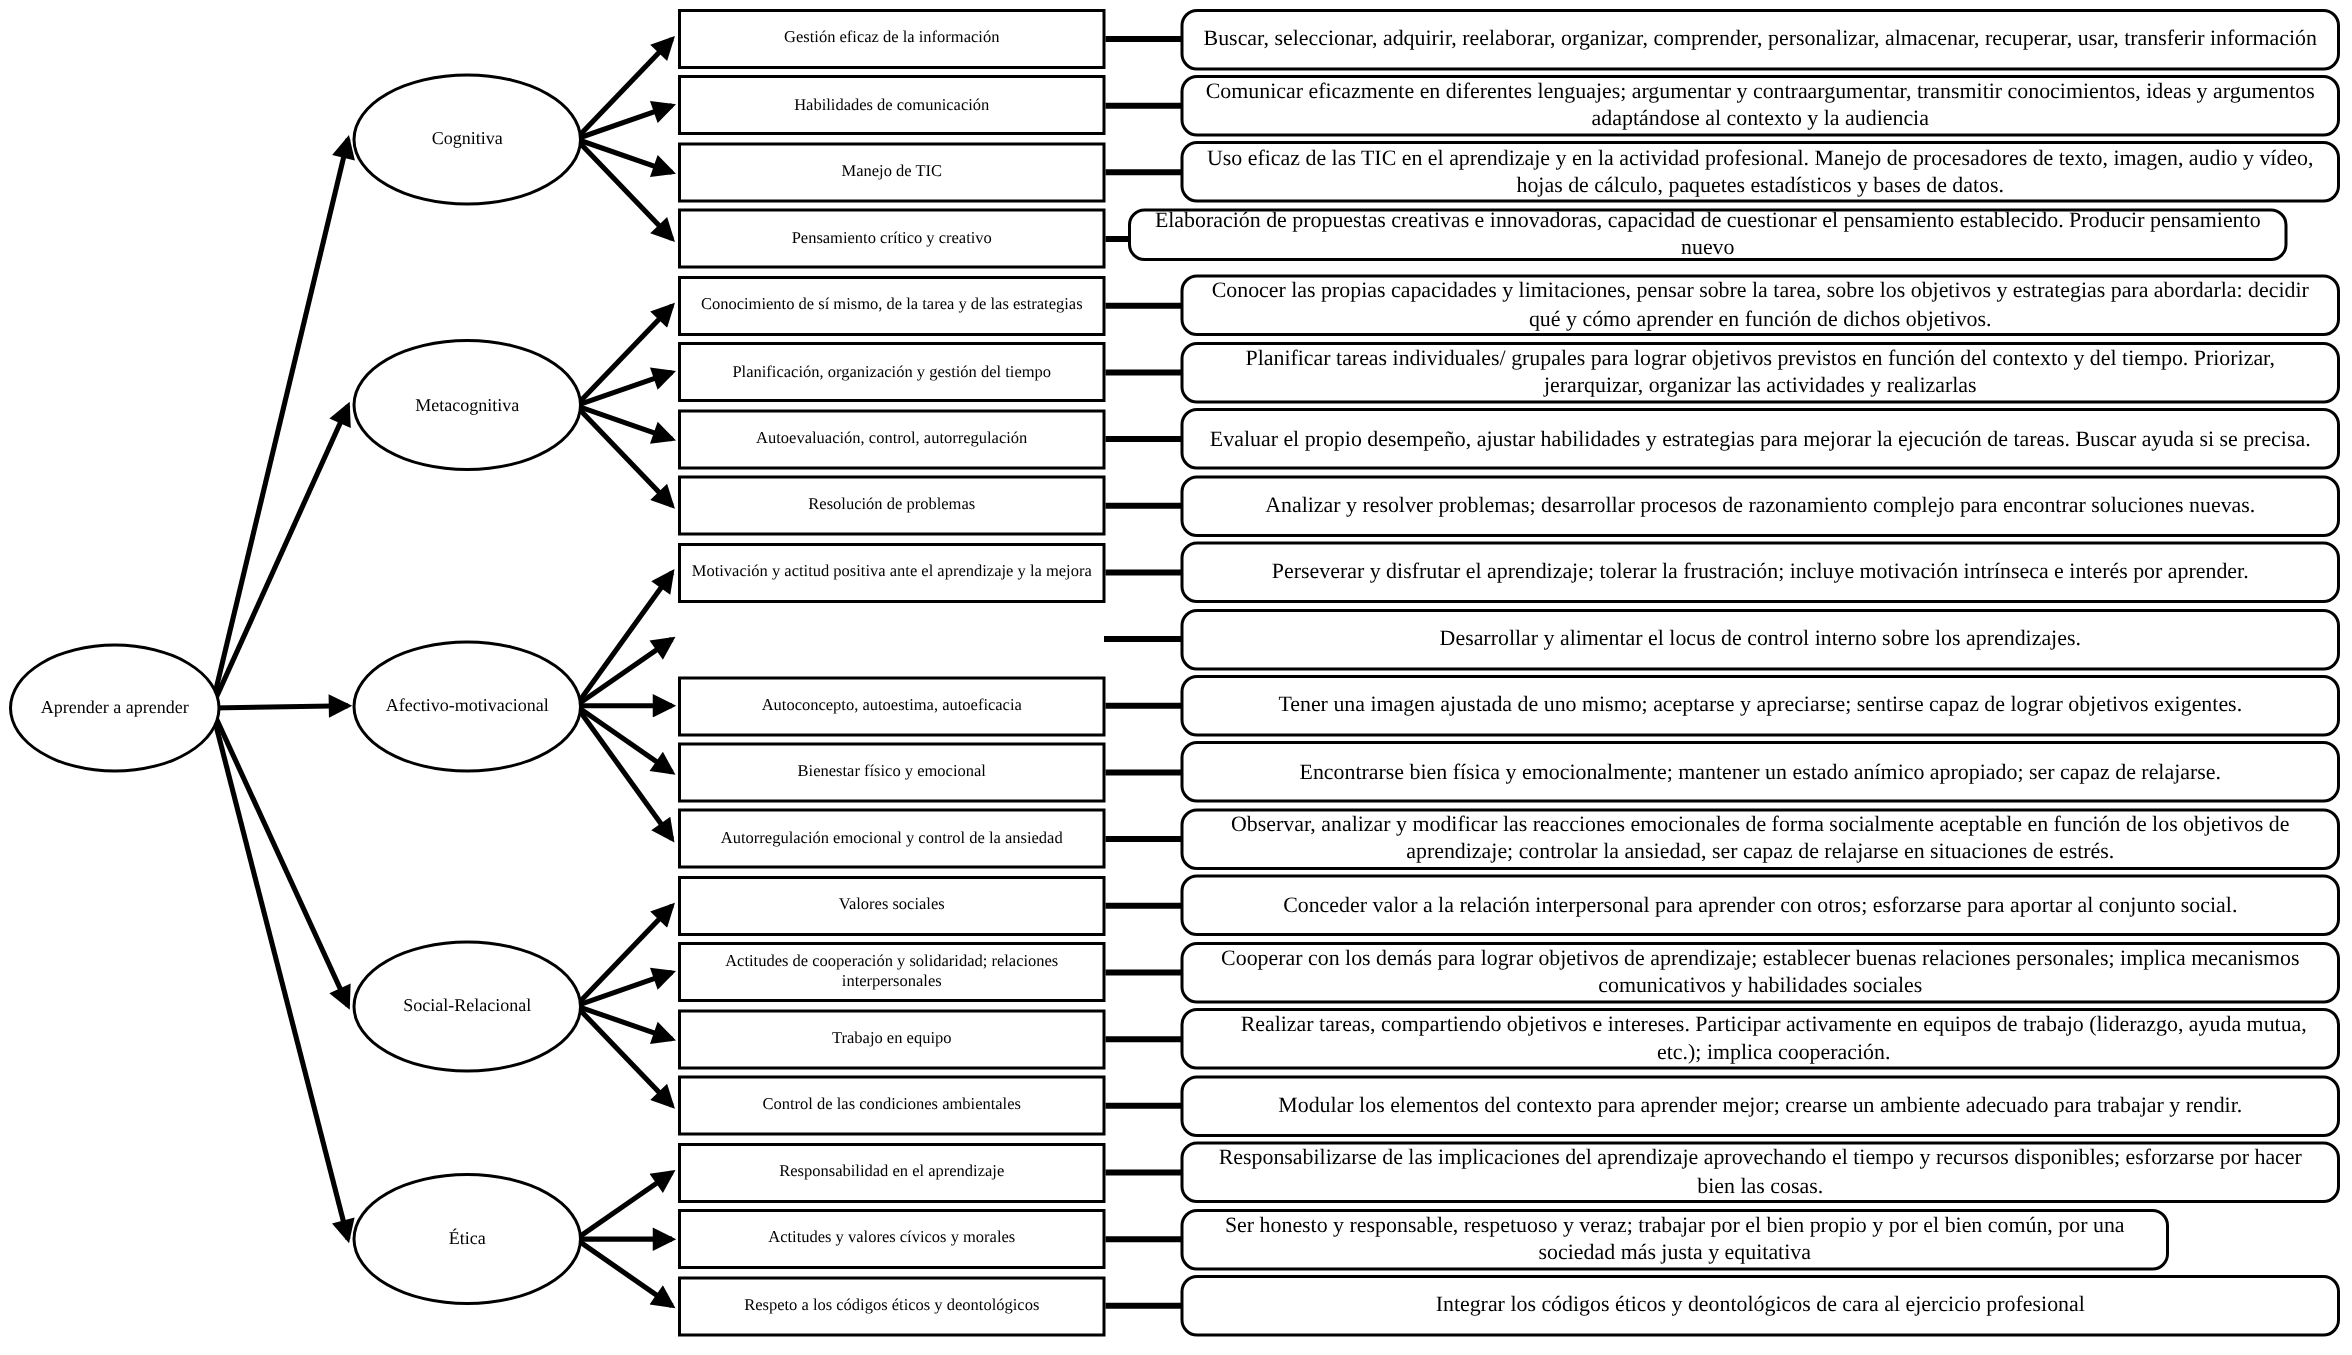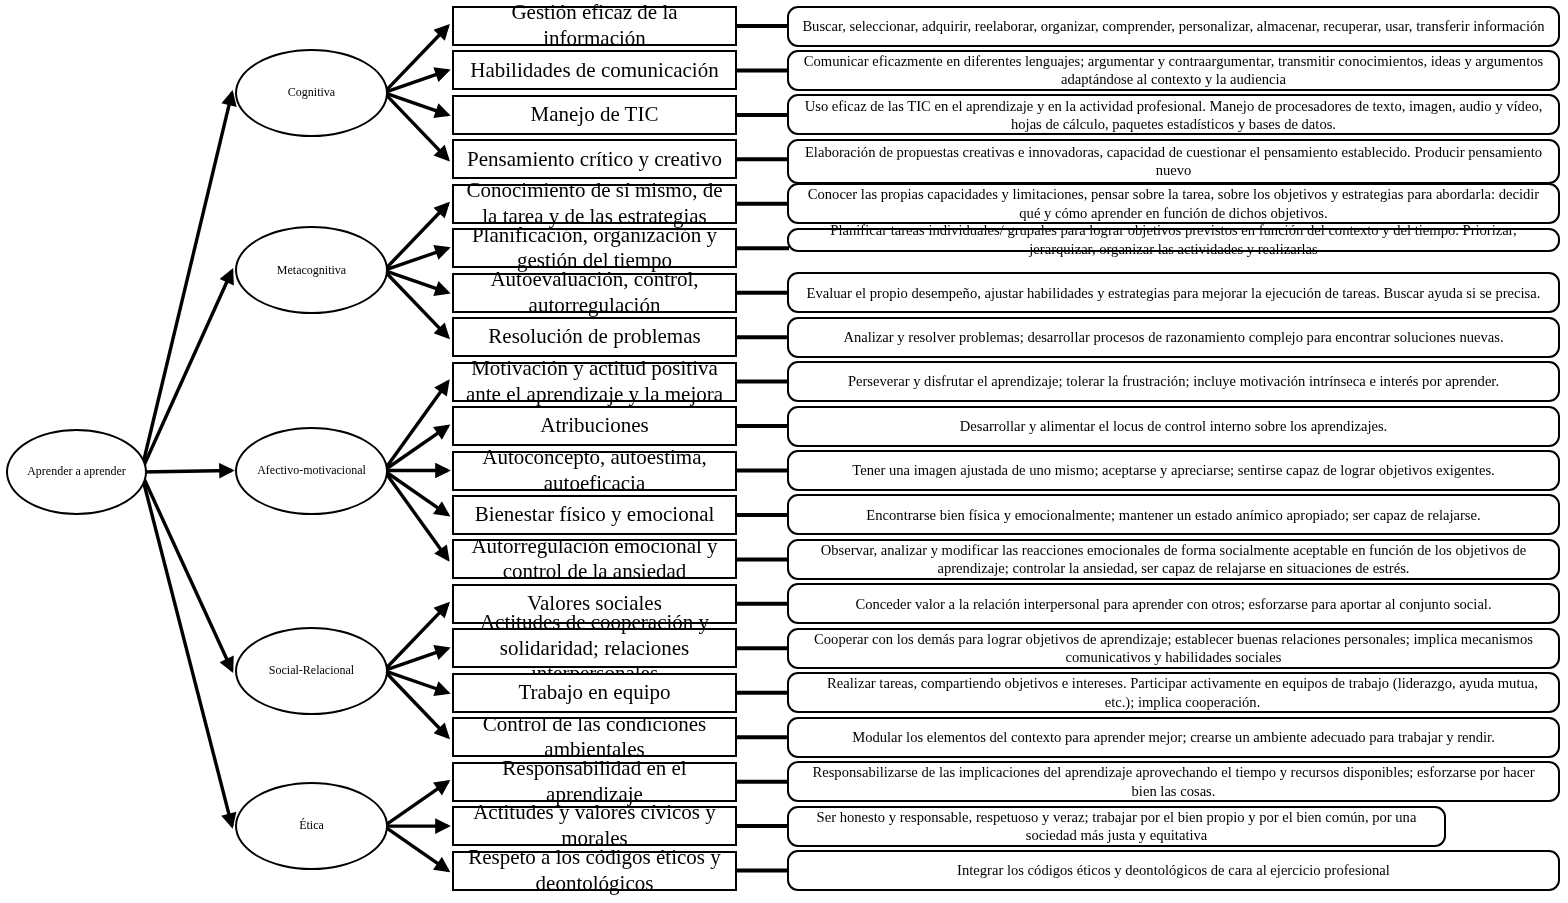--- a/index.html
+++ b/index.html
@@ -12,21 +12,21 @@
     overflow:hidden;
   }
   #links{position:absolute;left:0;top:0;z-index:1;}
   .node{
     position:absolute;z-index:2;
     display:flex;align-items:center;justify-content:center;
     text-align:center;background:#fff;border:2.5px solid #000;
     box-sizing:border-box;
   }
   .ellipse{border-radius:50%;font-size:12px;line-height:1.15;padding:4px 14px;}
-  .midbox{font-size:21px;line-height:1.22;padding:1px 5px;}
+  .midbox{font-size:11px;line-height:1.22;padding:1px 5px;}
   .descbox{border-radius:11px;font-size:14.6px;line-height:1.26;padding:1px 10px;border-width:2.6px;}
   .lbl{display:block;width:100%;}
 </style>
 </head>
 <body>
 
 <div id="stage">
   <svg id="links" width="1568" height="903" viewBox="0 0 1568 903">
     <defs>
       <marker id="arr" viewBox="0 0 10 10" refX="8.2" refY="5" markerWidth="5.2" markerHeight="4.6" orient="auto-start-reverse">
@@ -99,36 +99,36 @@
     </div>
     <div class="node midbox" style="left: 452px; top: 94.9px; width: 285px; height: 40px;">
       <span class="lbl">Manejo de TIC</span>
     </div>
     <div class="node descbox" style="left: 787px; top: 94.4px; width: 773px; height: 41px;">
       <span class="lbl">Uso eficaz de las TIC en el aprendizaje y en la actividad profesional. Manejo de procesadores de texto, imagen, audio y vídeo, hojas de cálculo, paquetes estadísticos y bases de datos.</span>
     </div>
     <div class="node midbox" style="left: 452px; top: 139.35px; width: 285px; height: 40px;">
       <span class="lbl">Pensamiento crítico y creativo</span>
     </div>
-    <div class="node descbox" style="left: 787px; top: 138.85px; width: 773px; height: 45px;">
+    <div class="node descbox" style="left: 752px; top: 138.85px; width: 773px; height: 35px;">
       <span class="lbl">Elaboración de propuestas creativas e innovadoras, capacidad de cuestionar el pensamiento establecido. Producir pensamiento nuevo</span>
     </div>
     <div class="node ellipse" style="left: 235px; top: 226.475px; width: 153px; height: 88px;">
       <span class="lbl">Metacognitiva</span>
     </div>
     <div class="node midbox" style="left: 452px; top: 183.8px; width: 285px; height: 40px;">
       <span class="lbl">Conocimiento de sí mismo, de la tarea y de las estrategias</span>
     </div>
     <div class="node descbox" style="left: 787px; top: 183.3px; width: 773px; height: 41px;">
       <span class="lbl">Conocer las propias capacidades y limitaciones, pensar sobre la tarea, sobre los objetivos y estrategias para abordarla: decidir qué y cómo aprender en función de dichos objetivos.</span>
     </div>
     <div class="node midbox" style="left: 452px; top: 228.25px; width: 285px; height: 40px;">
       <span class="lbl">Planificación, organización y gestión del tiempo</span>
     </div>
-    <div class="node descbox" style="left: 787px; top: 227.75px; width: 773px; height: 24px; justify-content: center;">
+    <div class="node descbox" style="left: 787px; top: 227.75px; width: 773px; height: 41px; justify-content: center;">
       <span class="lbl">Planificar tareas individuales/ grupales para lograr objetivos previstos en función del contexto y del tiempo. Priorizar, jerarquizar, organizar las actividades y realizarlas</span>
     </div>
     <div class="node midbox" style="left: 452px; top: 272.7px; width: 285px; height: 40px;">
       <span class="lbl">Autoevaluación, control, autorregulación</span>
     </div>
     <div class="node descbox" style="left: 787px; top: 272.2px; width: 773px; height: 41px;">
       <span class="lbl">Evaluar el propio desempeño, ajustar habilidades y estrategias para mejorar la ejecución de tareas. Buscar ayuda si se precisa.</span>
     </div>
     <div class="node midbox" style="left: 452px; top: 317.15px; width: 285px; height: 40px;">
       <span class="lbl">Resolución de problemas</span>
@@ -137,23 +137,20 @@
       <span class="lbl">Analizar y resolver problemas; desarrollar procesos de razonamiento complejo para encontrar soluciones nuevas.</span>
     </div>
     <div class="node ellipse" style="left: 235px; top: 426.5px; width: 153px; height: 88px;">
       <span class="lbl">Afectivo-motivacional</span>
     </div>
     <div class="node midbox" style="left: 452px; top: 361.6px; width: 285px; height: 40px;">
       <span class="lbl">Motivación y actitud positiva ante el aprendizaje y la mejora</span>
     </div>
     <div class="node descbox" style="left: 787px; top: 361.1px; width: 773px; height: 41px;">
       <span class="lbl">Perseverar y disfrutar el aprendizaje; tolerar la frustración; incluye motivación intrínseca e interés por aprender.</span>
-    </div>
-    <div class="node midbox" style="left: 452px; top: 406.05px; width: 285px; height: 40px;">
-      <span class="lbl">Atribuciones</span>
     </div>
     <div class="node descbox" style="left: 787px; top: 405.55px; width: 773px; height: 41px;">
       <span class="lbl">Desarrollar y alimentar el locus de control interno sobre los aprendizajes.</span>
     </div>
     <div class="node midbox" style="left: 452px; top: 450.5px; width: 285px; height: 40px;">
       <span class="lbl">Autoconcepto, autoestima, autoeficacia</span>
     </div>
     <div class="node descbox" style="left: 787px; top: 450px; width: 773px; height: 41px;">
       <span class="lbl">Tener una imagen ajustada de uno mismo; aceptarse y apreciarse; sentirse capaz de lograr objetivos exigentes.</span>
     </div>

